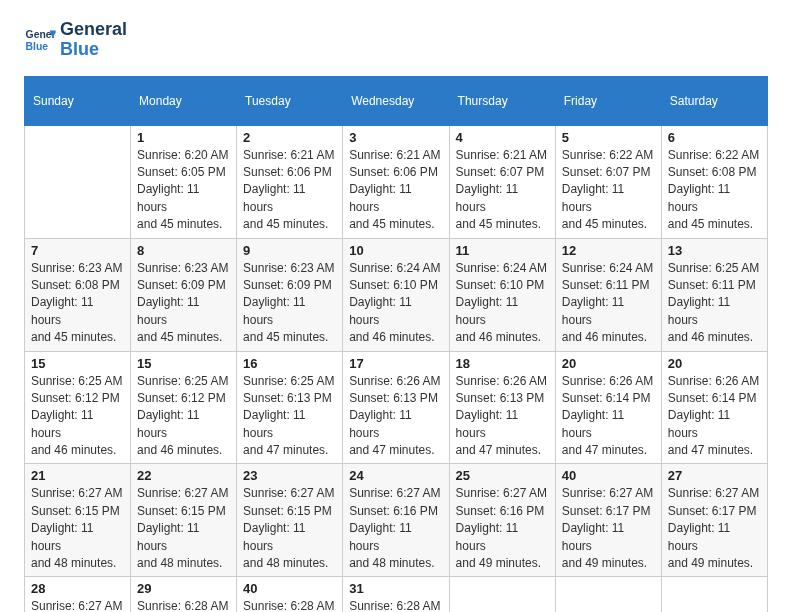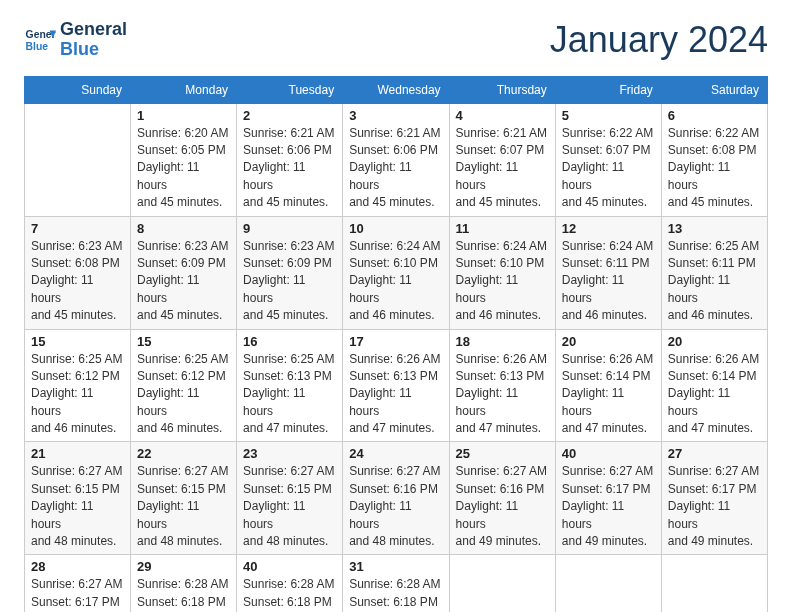--- a/index.html
+++ b/index.html
@@ -51,22 +51,22 @@
       margin-top: 2px;
     }
     .calendar {
       width: 100%;
       border-collapse: collapse;
       font-size: 10.5px;
     }
     .calendar th {
       background: #2a7ac7;
       color: #fff;
-      text-align: right;
-      padding: 6px 8px;
+      text-align: left;
+      padding: 17px 8px;
       font-size: 12px;
       font-weight: normal;
       border: 1px solid #2a7ac7;
     }
     .calendar td {
       border: 1px solid #ccc;
       vertical-align: top;
       padding: 4px 6px;
       width: 107px;
       min-height: 80px;
@@ -100,21 +100,20 @@
         <text x="2" y="18" font-size="13" font-weight="bold" fill="#1a3a5c" font-family="Arial">General</text>
         <text x="2" y="32" font-size="13" font-weight="bold" fill="#2a7ac7" font-family="Arial">Blue</text>
         <polygon points="32,8 40,8 36,18" fill="#2a7ac7"></polygon>
       </svg>
       <div style="display:flex;flex-direction:column;line-height:1.1;">
         <span class="logo-text" style="color:#1a3a5c;">General</span>
         <span class="logo-text blue" style="color:#2a7ac7;">Blue</span>
       </div>
     </div>
     <div class="title-block">
-      <div class="month-title">January 2024</div>
     </div>
   </div>
 
   <table class="calendar">
     <thead>
       <tr>
       <th>Sunday</th>
           <th>Monday</th>
           <th>Tuesday</th>
           <th>Wednesday</th>

